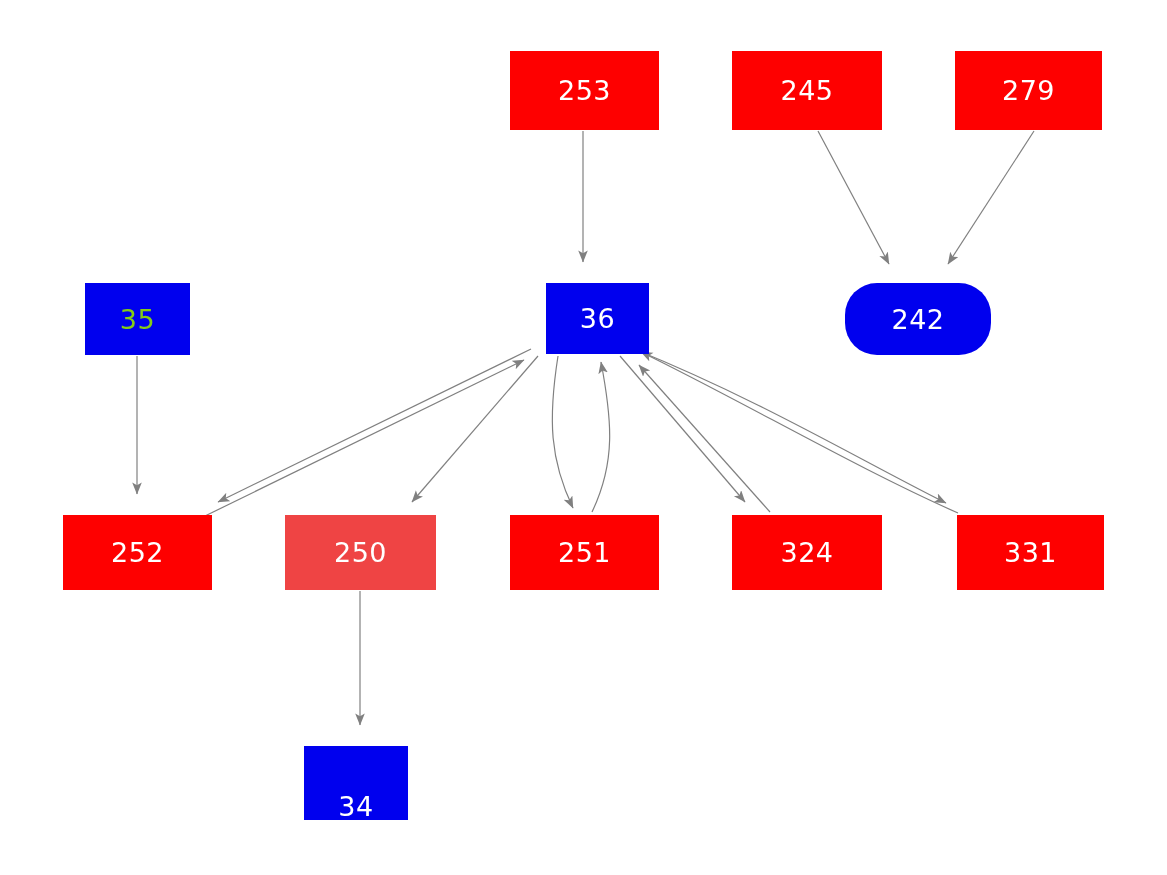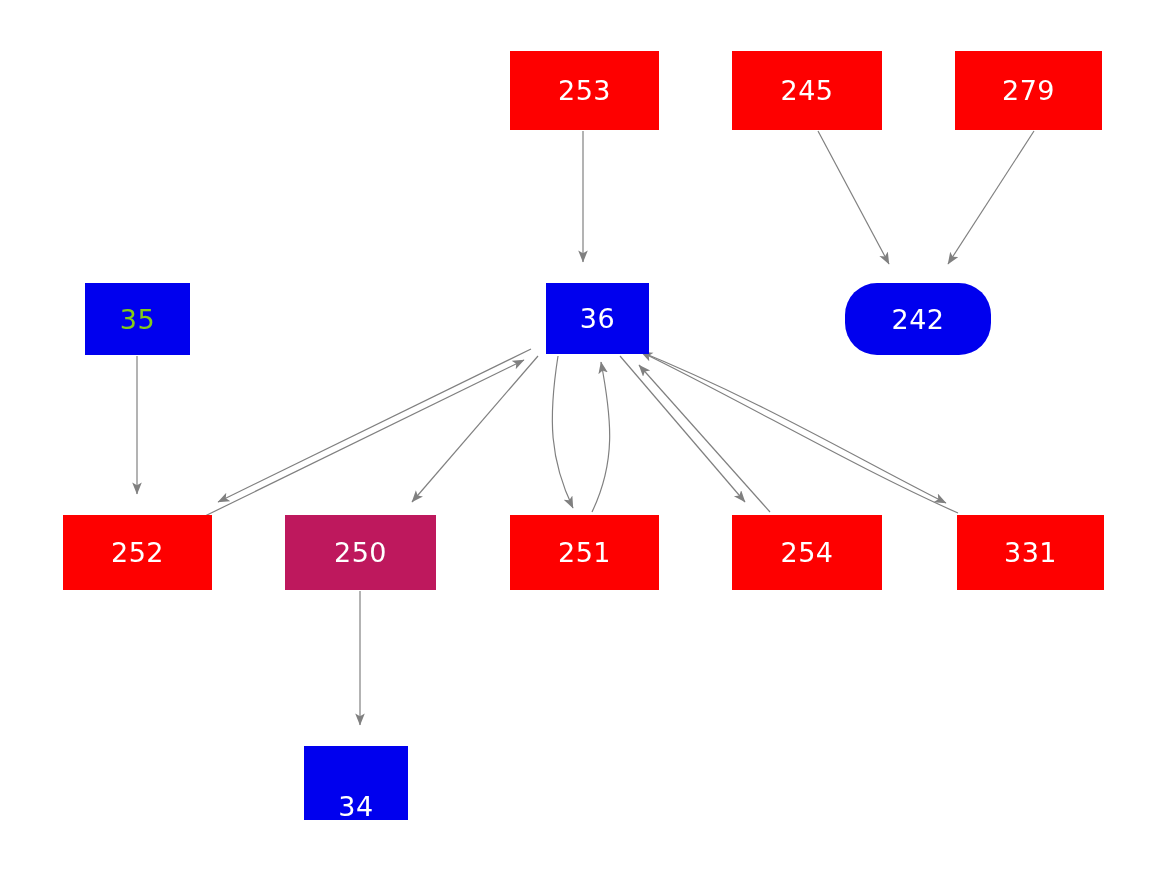--- a/index.html
+++ b/index.html
@@ -89,28 +89,28 @@
       </div>
       <div class="graph-node" style="left: 531px; top: 283px; width: 103px; height: 71px; background: rgb(0, 0, 238); color: rgb(255, 255, 255); margin-left: 15px;">
         <span class="node-label">36</span>
       </div>
       <div class="graph-node" style="left: 845px; top: 283px; width: 146px; height: 72px; background: rgb(0, 0, 238); color: rgb(255, 255, 255); border-radius: 32px;">
         <span class="node-label">242</span>
       </div>
       <div class="graph-node" style="left: 63px; top: 515px; width: 149px; height: 75px; background: rgb(254, 0, 0); color: rgb(255, 255, 255);">
         <span class="node-label">252</span>
       </div>
-      <div class="graph-node" style="left: 285px; top: 515px; width: 151px; height: 75px; background: #be185d; color: rgb(255, 255, 255);">
+      <div class="graph-node" style="left: 285px; top: 515px; width: 151px; height: 75px; background: #ef4444; color: rgb(255, 255, 255);">
         <span class="node-label">250</span>
       </div>
       <div class="graph-node" style="left: 510px; top: 515px; width: 149px; height: 75px; background: rgb(254, 0, 0); color: rgb(255, 255, 255); text-align: right;">
         <span class="node-label">251</span>
       </div>
       <div class="graph-node" style="left: 732px; top: 515px; width: 150px; height: 75px; background: rgb(254, 0, 0); color: rgb(255, 255, 255);">
-        <span class="node-label">254</span>
+        <span class="node-label">324</span>
       </div>
       <div class="graph-node" style="left: 957px; top: 515px; width: 147px; height: 75px; background: rgb(254, 0, 0); color: rgb(255, 255, 255);">
         <span class="node-label">331</span>
       </div>
       <div class="graph-node" style="left: 304px; top: 746px; width: 104px; height: 74px; background: rgb(0, 0, 238); color: rgb(255, 255, 255); align-items: flex-end;">
         <span class="node-label">34</span>
       </div>
     </div>
 
 </div>

